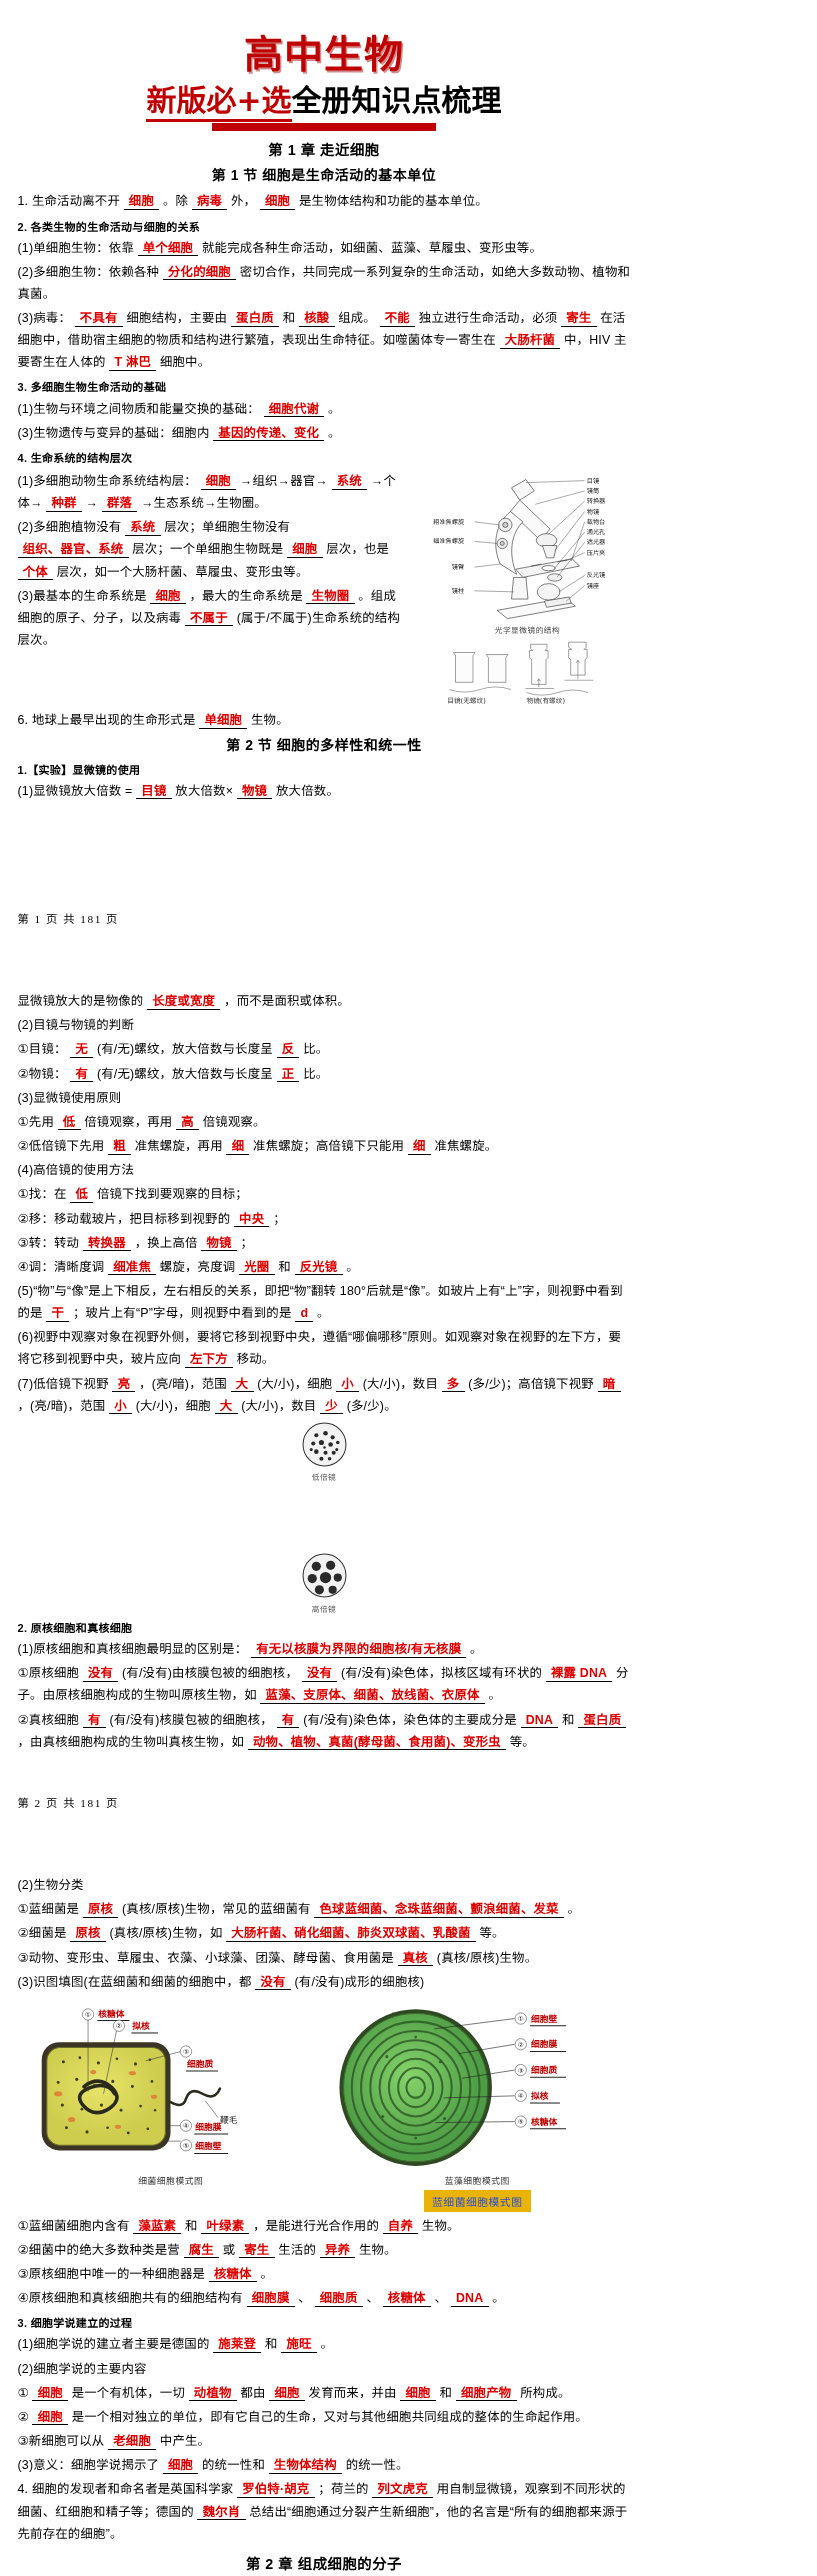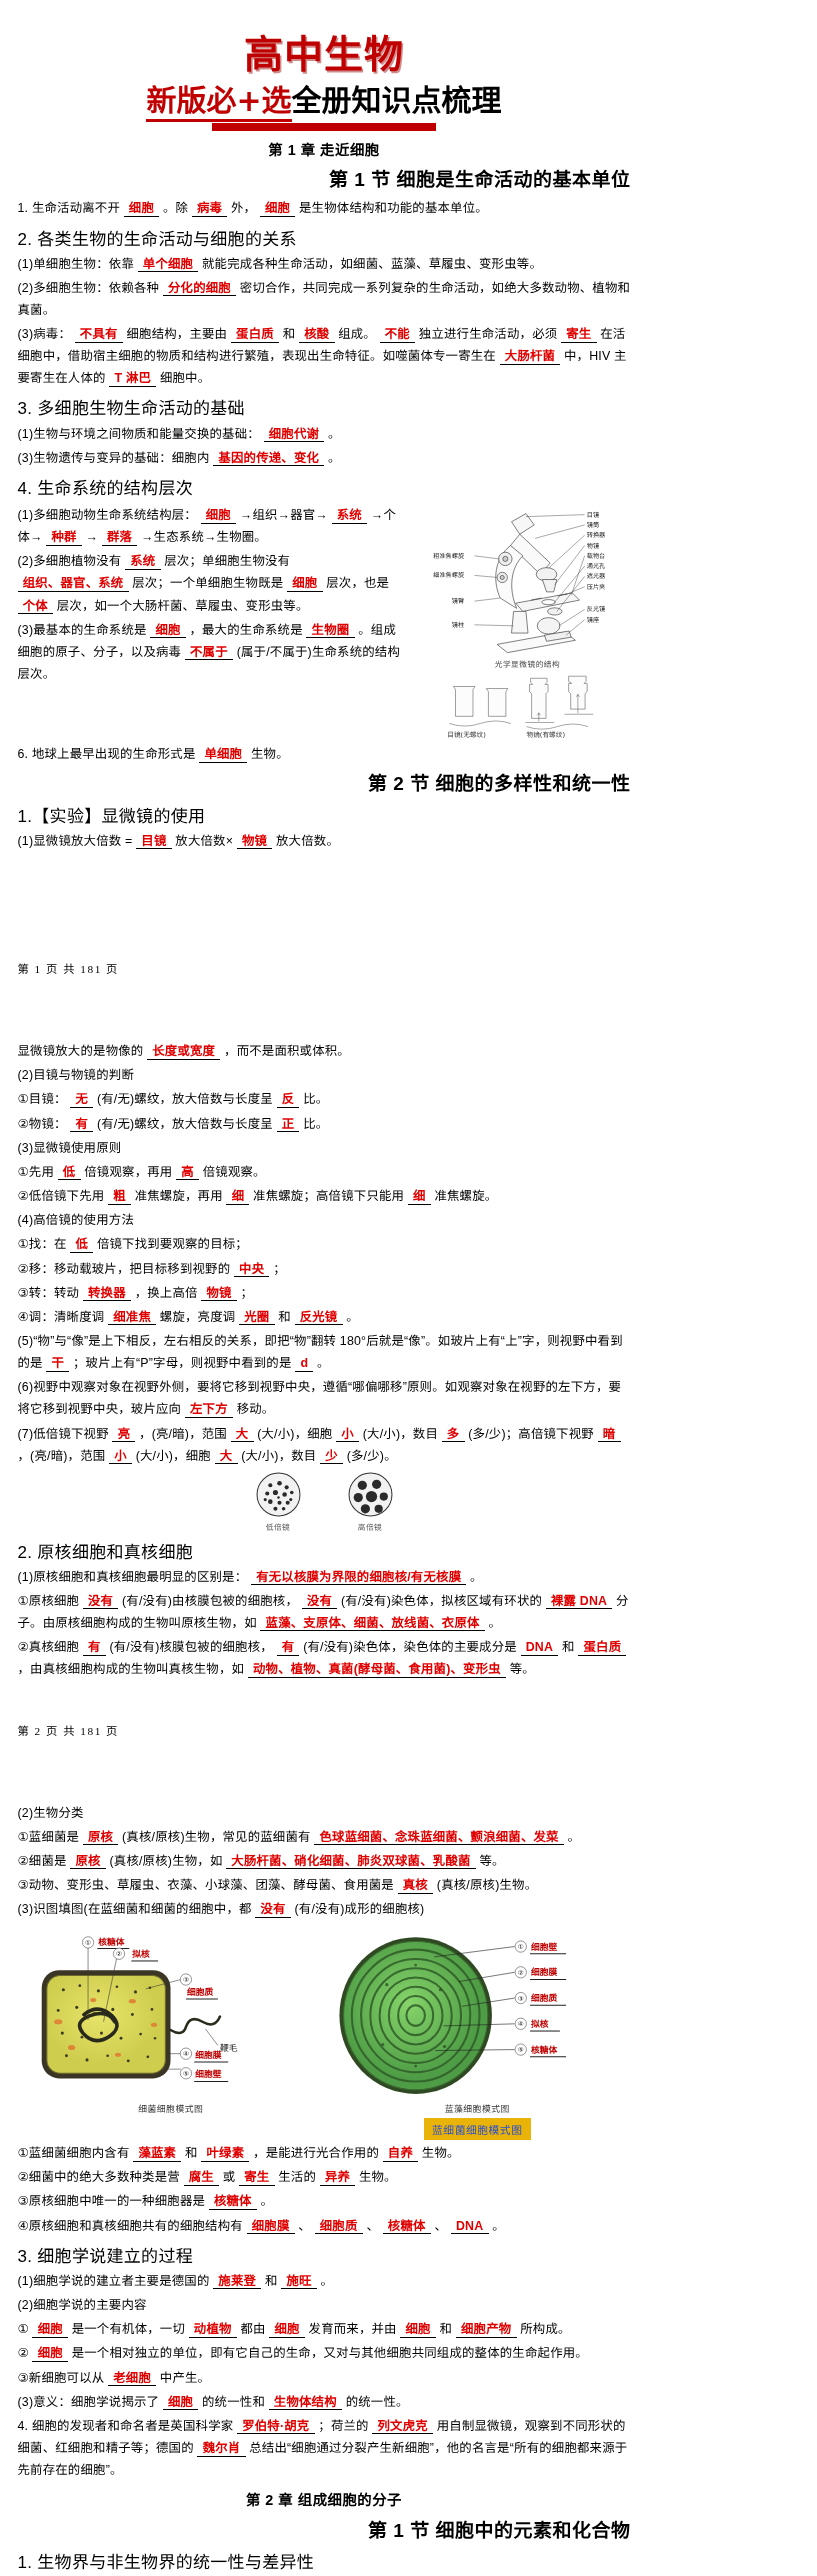--- a/index.html
+++ b/index.html
@@ -47,29 +47,29 @@
 
   
   h2.chapter{
     text-align:center;
     font-size:14.4px;
     font-weight:bold;
     margin:7.2px 0 5.2px 0;
     letter-spacing:0.5px;
   }
   h3.section{
-    text-align:right;
-    font-size:19px;
+    text-align:center;
+    font-size:14px;
     font-weight:bold;
     margin:3.1px 0 6.2px 0;
     letter-spacing:0.5px;
   }
   h4.num{
-    font-size:17px;
-    font-weight:normal;
+    font-size:11px;
+    font-weight:bold;
     margin:5.2px 0 3.1px 0;
     letter-spacing:0.3px;
   }
   p.body{
     font-size:12.4px;
     line-height:1.78;
     margin:2.1px 0;
     letter-spacing:0.2px;
   }
   .ans{
@@ -110,22 +110,23 @@
     margin-top:1px;
     font-family:"DejaVu Sans",sans-serif;
     letter-spacing:0.5px;
   }
   .lens-fig{margin-top:3.1px;}
 
   
   .views{
     display:flex;
     justify-content:center;
-    gap:45px;
+    gap:70px;
     margin:4.1px 0 2.1px 0;
+    flex-direction:column;
   }
   .view-item{text-align:center;}
   .view-cap{font-size:7.7px;color:#555;margin-top:1.5px;letter-spacing:0.5px;}
 
   
   .cells-row{
     display:flex;
     justify-content:space-around;
     align-items:flex-start;
     margin:7.2px 0 2.1px 0;

